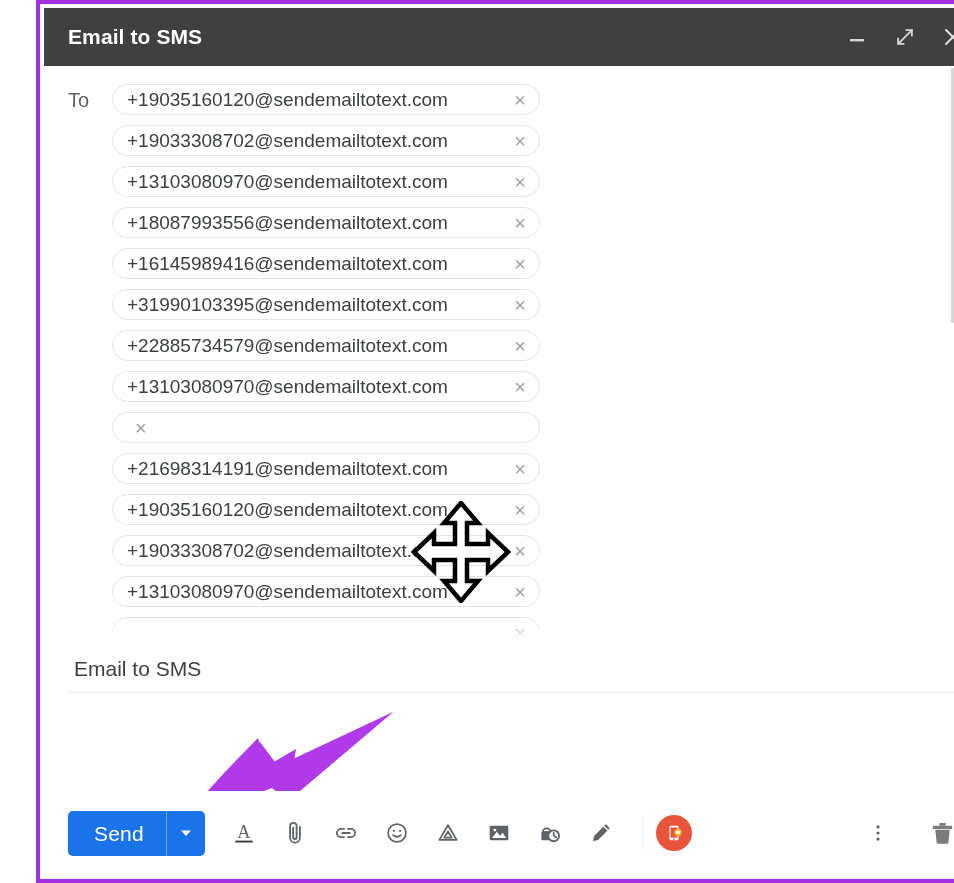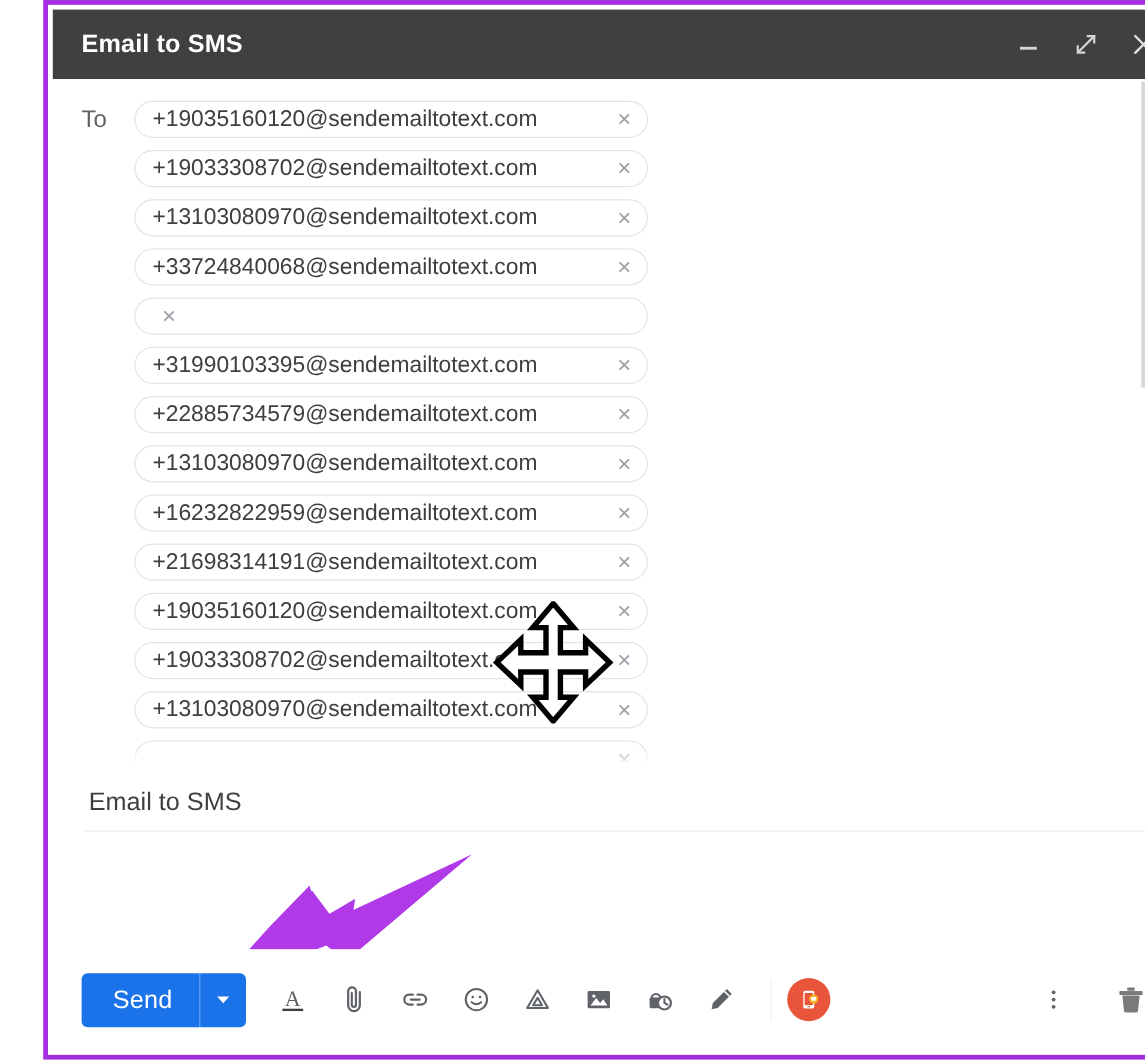--- a/index.html
+++ b/index.html
@@ -341,40 +341,40 @@
             </div>
             <div class="chip">
               <span class="chip-text">+19033308702@sendemailtotext.com</span>
               <span class="chip-x">×</span>
             </div>
             <div class="chip">
               <span class="chip-text">+13103080970@sendemailtotext.com</span>
               <span class="chip-x">×</span>
             </div>
             <div class="chip">
-              <span class="chip-text">+33724840068@sendemailtotext.com</span>
-              <span class="chip-x">×</span>
-            </div>
-            <div class="chip">
+              <span class="chip-text">+18087993556@sendemailtotext.com</span>
+              <span class="chip-x">×</span>
+            </div>
+            <div class="chip">
+              <span class="chip-text">+16145989416@sendemailtotext.com</span>
               <span class="chip-x">×</span>
             </div>
             <div class="chip">
               <span class="chip-text">+31990103395@sendemailtotext.com</span>
               <span class="chip-x">×</span>
             </div>
             <div class="chip">
               <span class="chip-text">+22885734579@sendemailtotext.com</span>
               <span class="chip-x">×</span>
             </div>
             <div class="chip">
               <span class="chip-text">+13103080970@sendemailtotext.com</span>
               <span class="chip-x">×</span>
             </div>
             <div class="chip">
-              <span class="chip-text">+16232822959@sendemailtotext.com</span>
               <span class="chip-x">×</span>
             </div>
             <div class="chip">
               <span class="chip-text">+21698314191@sendemailtotext.com</span>
               <span class="chip-x">×</span>
             </div>
             <div class="chip">
               <span class="chip-text">+19035160120@sendemailtotext.com</span>
               <span class="chip-x">×</span>
             </div>

